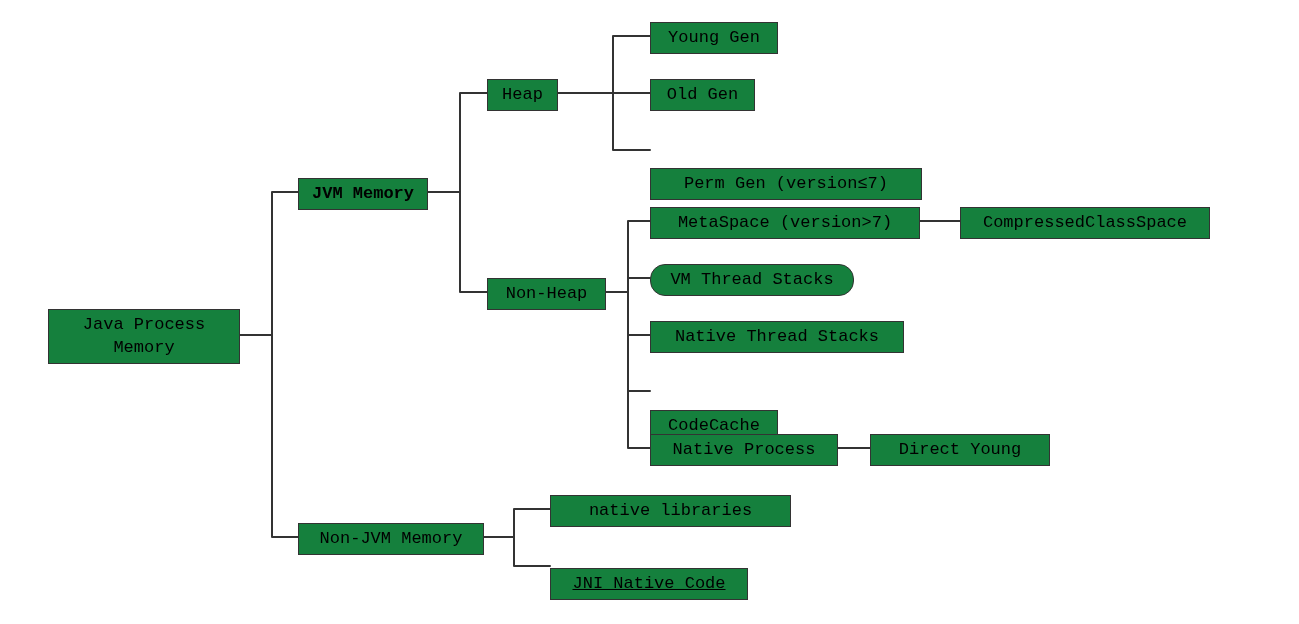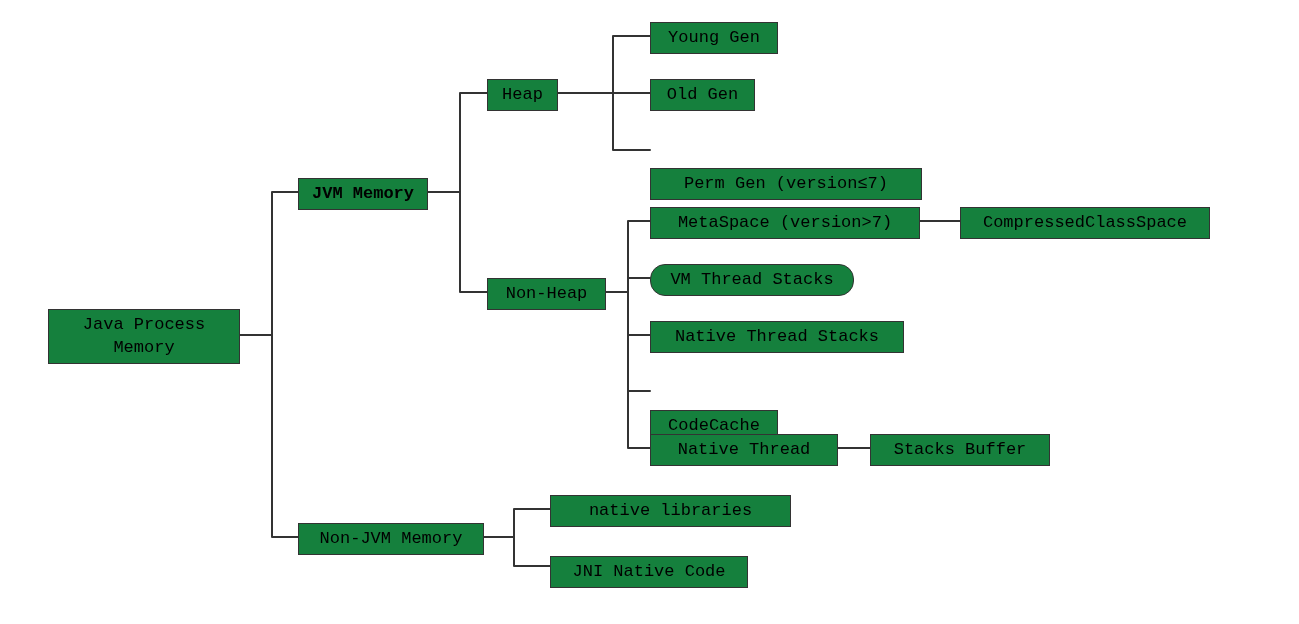--- a/index.html
+++ b/index.html
@@ -122,26 +122,26 @@
 
 <div class="node" style="left:650px; top:321px; width:254px;">
   <span>Native Thread Stacks</span>
 </div>
 
 <div class="node" style="left:650px; top:377px; width:128px;margin-top:33px;">
   <span>CodeCache</span>
 </div>
 
 <div class="node" style="left:650px; top:434px; width:188px;">
-  <span>Native Thread</span>
+  <span>Native Process</span>
 </div>
 
 <div class="node" style="left:870px; top:434px; width:180px;">
-  <span>Stacks Buffer</span>
+  <span>Direct Young</span>
 </div>
 
 <div class="node" style="left:550px; top:495px; width:241px;">
   <span>native libraries</span>
 </div>
 
-<div class="node" style="left:550px; top:556px; width:198px;">
+<div class="node" style="left:550px; top:568px; width:198px;text-decoration:underline;">
   <span>JNI Native Code</span>
 </div>
 
 </body></html>

